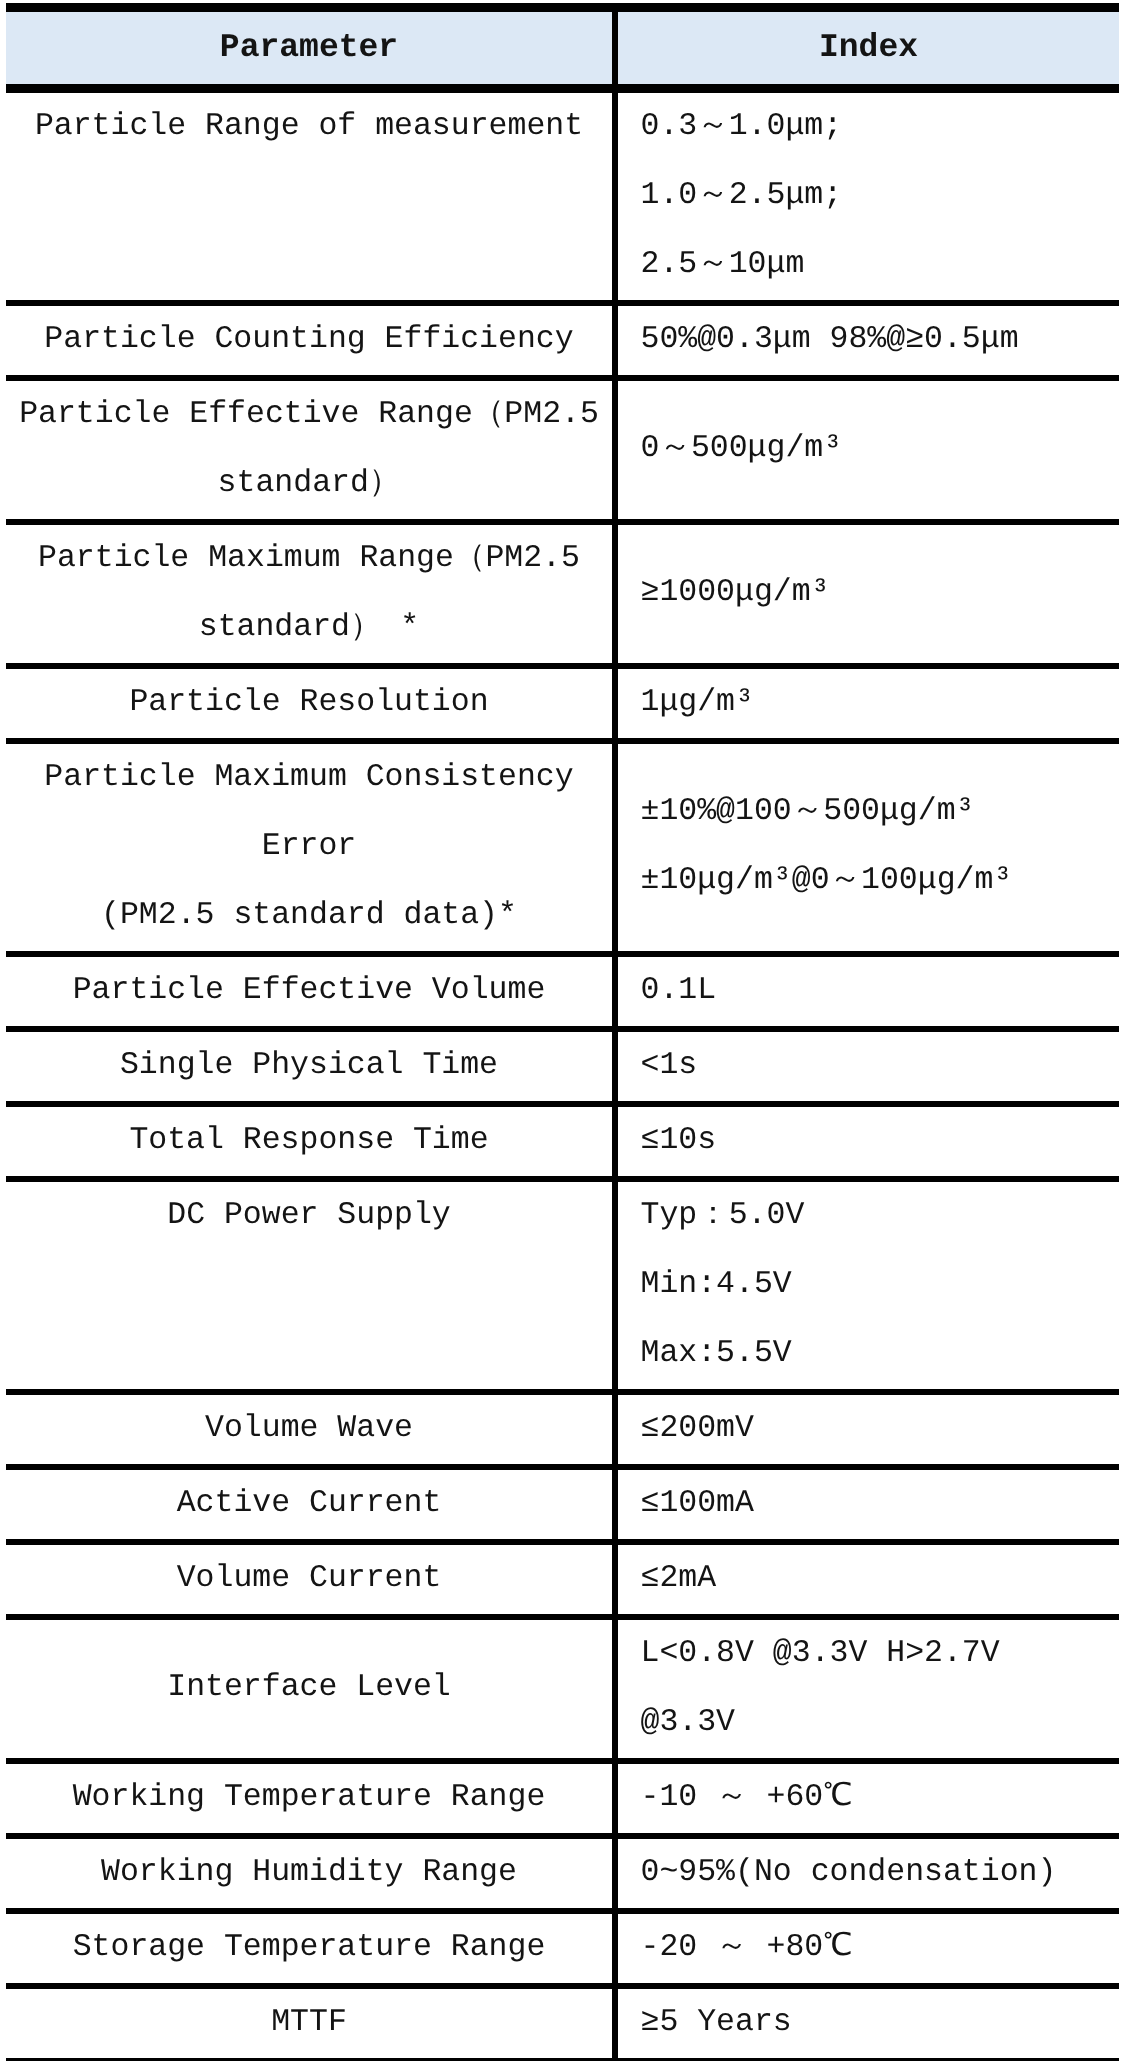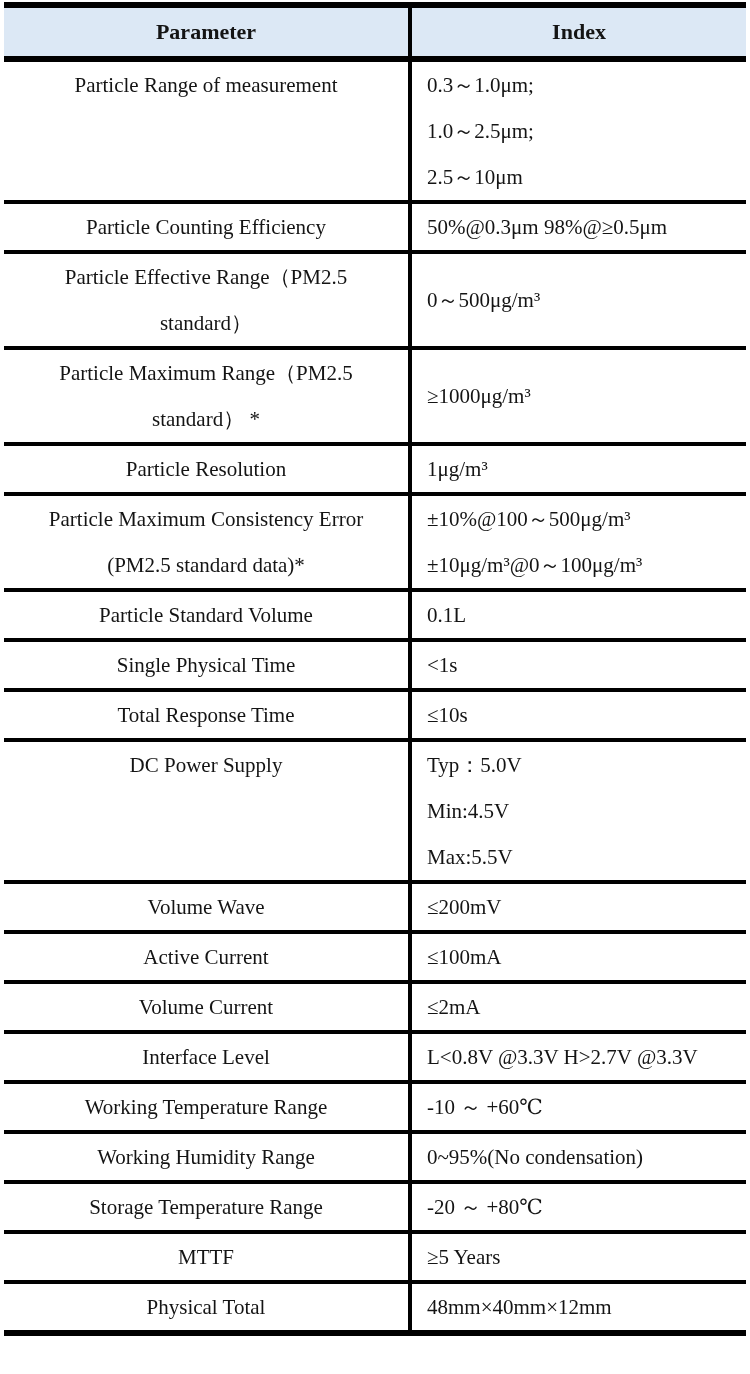--- a/index.html
+++ b/index.html
@@ -11,21 +11,21 @@
   html,body{
     margin:0;padding:0;
     background:var(--page-bg);
     width:750px;height:1374px;
     font-family:"Liberation Serif","DejaVu Serif",serif;
     color:var(--text-color);
     overflow:hidden;
   }
   .page{
     position:relative;
-    width:750px;height:1078px;
+    width:750px;height:1078px;font-family:Liberation Mono, monospace;
   }
   table.spec{
     position:absolute;
     left:4px;top:2px;
     width:742px;
     border-collapse:collapse;
     table-layout:fixed;
   }
   table.spec{border-top:6px solid var(--border-color);}
   col.c-param{width:406px;}
@@ -102,21 +102,21 @@
         <td class="param-cell">Particle Resolution</td>
         <td class="index-cell">1μg/m³</td>
       </tr>
       <tr class="body-row h2">
         <td class="param-cell">Particle Maximum Consistency Error
 (PM2.5 standard data)*</td>
         <td class="index-cell">±10%@100～500μg/m³
 ±10μg/m³@0～100μg/m³</td>
       </tr>
       <tr class="body-row h1">
-        <td class="param-cell">Particle Standard Volume</td>
+        <td class="param-cell">Particle Effective Volume</td>
         <td class="index-cell">0.1L</td>
       </tr>
       <tr class="body-row h1">
         <td class="param-cell">Single Physical Time</td>
         <td class="index-cell">&lt;1s</td>
       </tr>
       <tr class="body-row h1">
         <td class="param-cell">Total Response Time</td>
         <td class="index-cell">≤10s</td>
       </tr>

